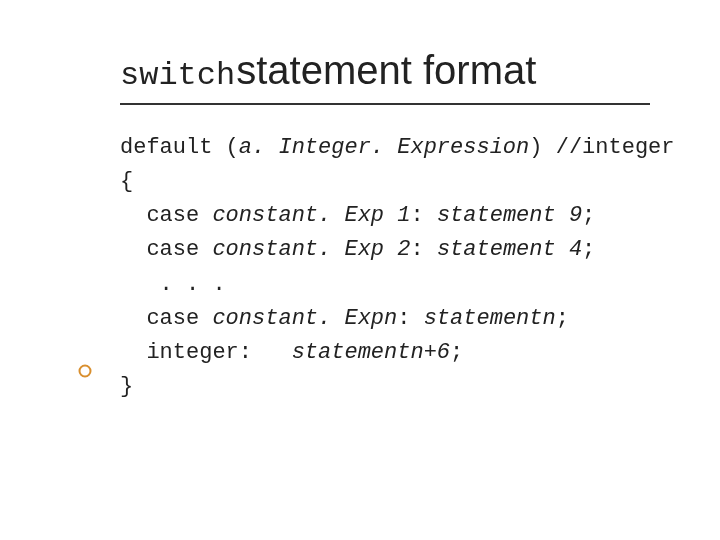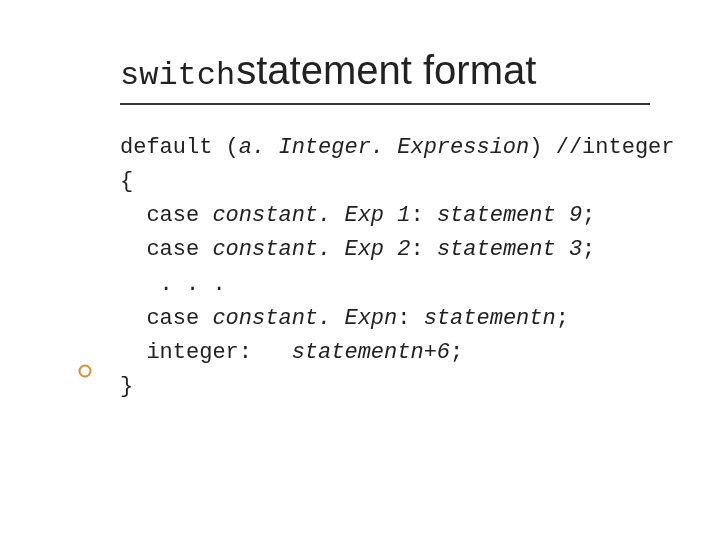--- a/index.html
+++ b/index.html
@@ -66,21 +66,21 @@
 
   <div class="title-row">
     <span class="title-code">switch</span>
     <span class="title-rest">statement format</span>
   </div>
   <div class="hr"></div>
 
   <div class="codeblock"><span>default (</span><span class="it">a. Integer. Expression</span><span>) //integer</span>
 <span>{</span>
 <span>  case </span><span class="it">constant. Exp 1</span><span>: </span><span class="it">statement 9</span><span>;</span>
-<span>  case </span><span class="it">constant. Exp 2</span><span>: </span><span class="it">statement 3</span><span>;</span>
+<span>  case </span><span class="it">constant. Exp 2</span><span>: </span><span class="it">statement 4</span><span>;</span>
 <span>   . . .</span>
 <span>  case </span><span class="it">constant. Expn</span><span>: </span><span class="it">statementn</span><span>;</span>
 <span>  integer:   </span><span class="it">statementn+6</span><span>;</span>
 <span>}</span></div>
 
   <div class="bullet">
     <svg viewBox="0 0 14 14" width="14" height="14">
       <circle cx="7" cy="7" r="5.5" fill="none" stroke="#d98f2e" stroke-width="2"></circle>
     </svg>
   </div>

